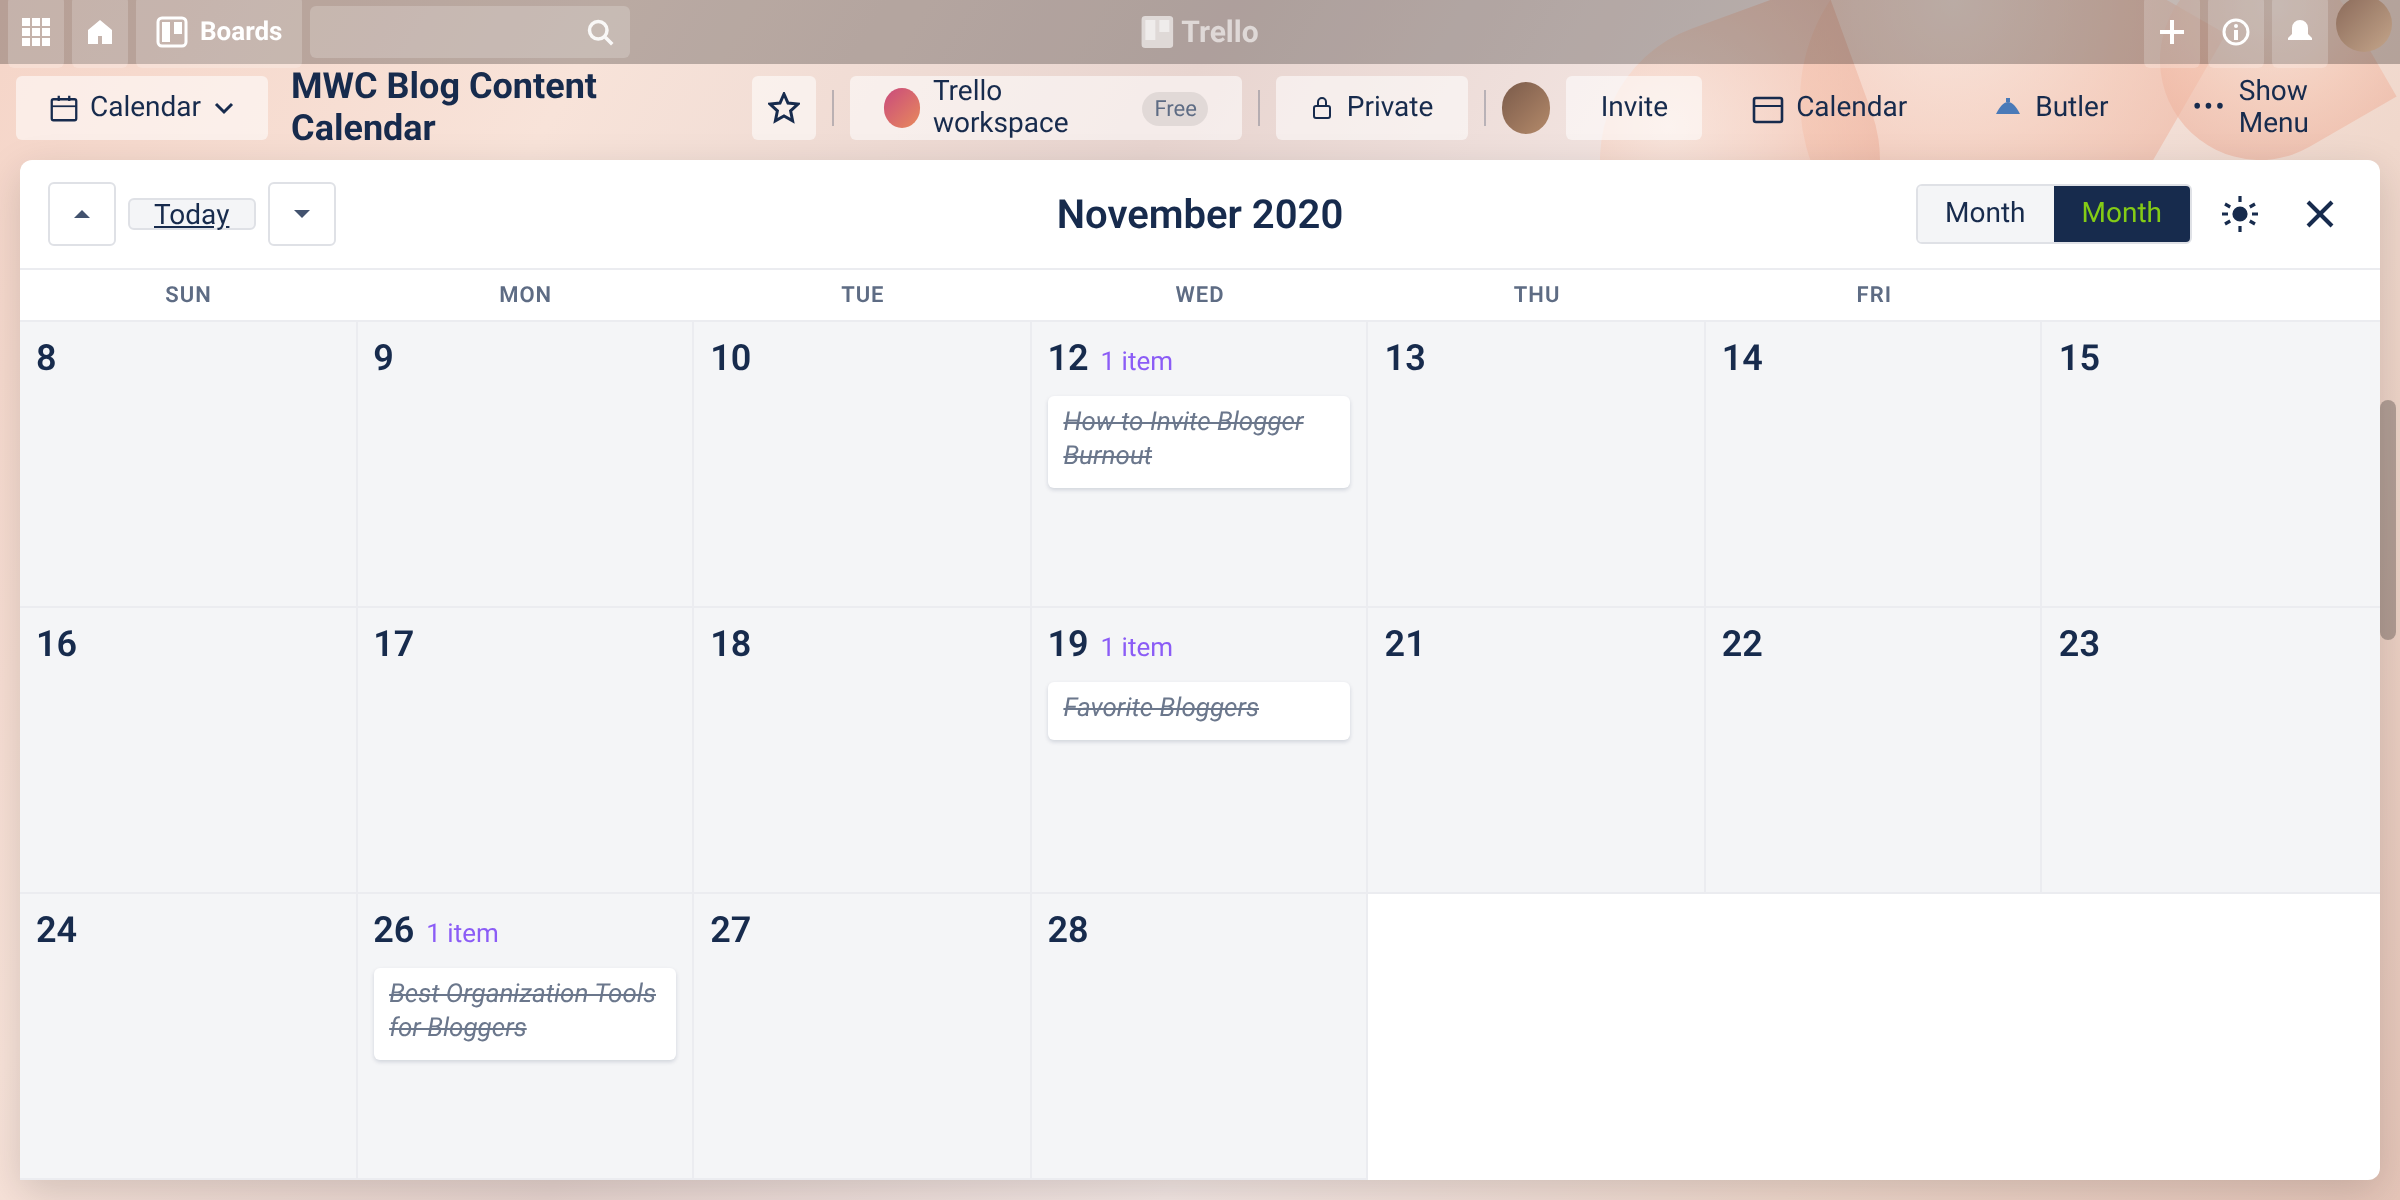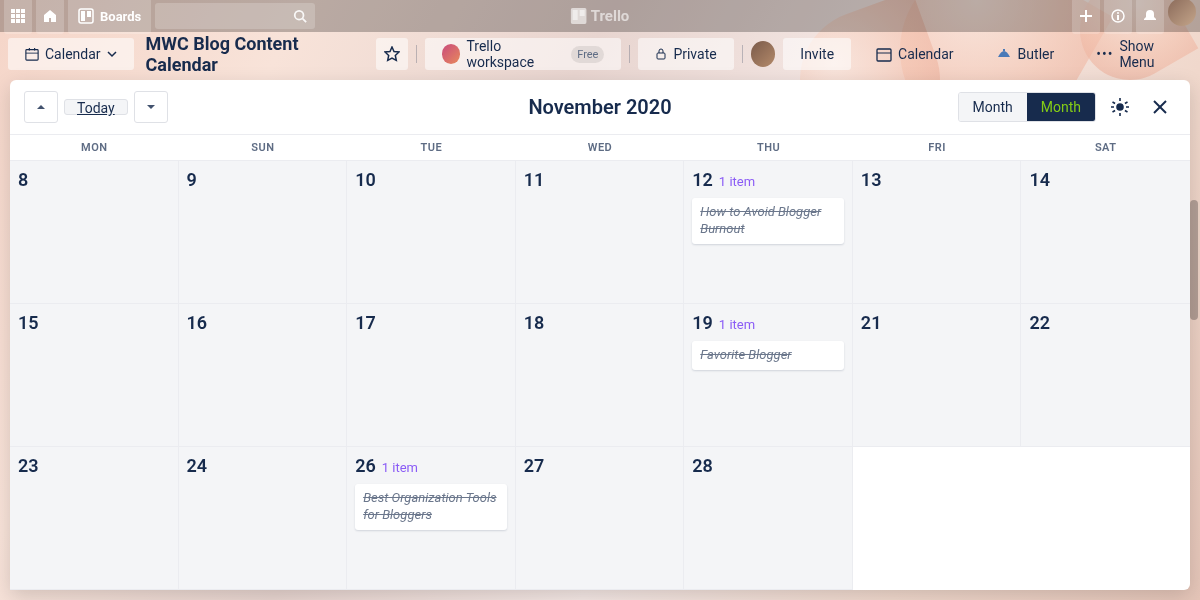--- a/index.html
+++ b/index.html
@@ -205,41 +205,39 @@
         </svg>
       </div>
     <div class="head-icon">
         <svg viewBox="0 0 20 20" stroke-width="2">
           <line x1="4" y1="4" x2="16" y2="16"></line>
           <line x1="16" y1="4" x2="4" y2="16"></line>
         </svg>
       </div>
   </div>
   <div class="dow-row" id="dow-row">
+      <div class="dow">SUN</div>
       <div class="dow">MON</div>
-      <div class="dow">SUN</div>
       <div class="dow">TUE</div>
       <div class="dow">WED</div>
       <div class="dow">THU</div>
       <div class="dow">FRI</div>
-      <div class="dow">SAT</div>
     </div>
   <div class="grid" id="grid">
       <div class="cell"><span class="daynum">8</span></div>
       <div class="cell"><span class="daynum">9</span></div>
       <div class="cell"><span class="daynum">10</span></div>
-      <div class="cell"><span class="daynum">11</span></div>
-      <div class="cell"><span class="daynum">12</span><span class="count">1 item</span><div class="card">How to Avoid Blogger Burnout</div></div>
+      <div class="cell"><span class="daynum">12</span><span class="count">1 item</span><div class="card">How to Invite Blogger Burnout</div></div>
       <div class="cell"><span class="daynum">13</span></div>
       <div class="cell"><span class="daynum">14</span></div>
       <div class="cell"><span class="daynum">15</span></div>
       <div class="cell"><span class="daynum">16</span></div>
       <div class="cell"><span class="daynum">17</span></div>
       <div class="cell"><span class="daynum">18</span></div>
-      <div class="cell"><span class="daynum">19</span><span class="count">1 item</span><div class="card">Favorite Blogger</div></div>
+      <div class="cell"><span class="daynum">19</span><span class="count">1 item</span><div class="card">Favorite Bloggers</div></div>
       <div class="cell"><span class="daynum">21</span></div>
       <div class="cell"><span class="daynum">22</span></div>
       <div class="cell"><span class="daynum">23</span></div>
       <div class="cell"><span class="daynum">24</span></div>
       <div class="cell"><span class="daynum">26</span><span class="count">1 item</span><div class="card">Best Organization Tools for Bloggers</div></div>
       <div class="cell"><span class="daynum">27</span></div>
       <div class="cell"><span class="daynum">28</span></div>
     </div>
 </div>
 

